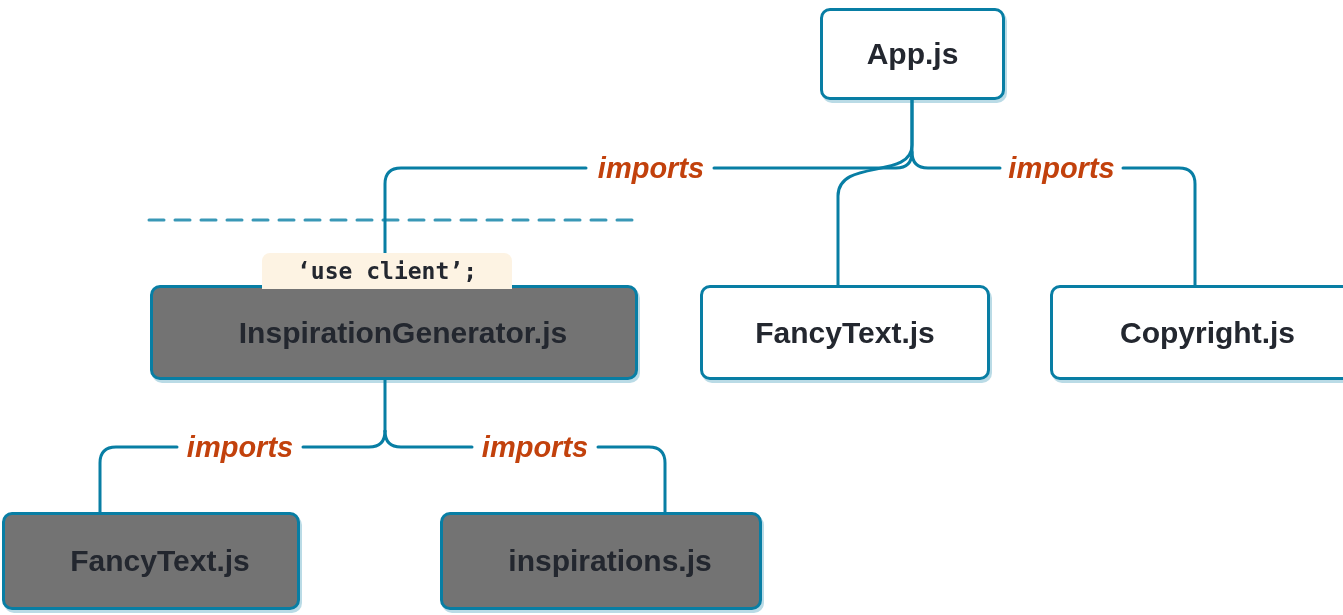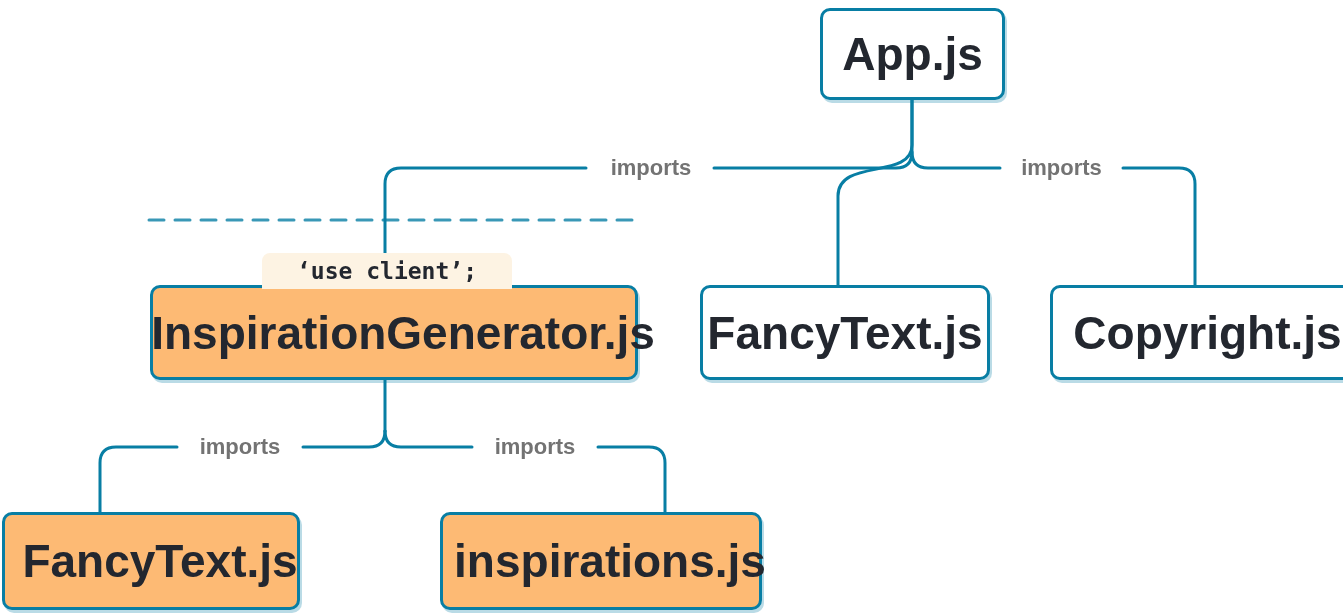--- a/index.html
+++ b/index.html
@@ -22,27 +22,27 @@
   .node {
     position: absolute;
     z-index: 2;
     display: flex;
     align-items: center;
     justify-content: center;
     border: 3px solid #087ea4;
     border-radius: 10px;
     box-shadow: 2px 3px 0 rgba(8,126,164,0.28);
     color: #23272f;
-    font-size: 46px;
+    font-size: 30px;
     font-weight: 600;
     box-sizing: border-box;
     white-space: nowrap;
   }
   .node.server { background: #ffffff; }
-  .node.client { background: #fdba74; padding-left: 18px; }
+  .node.client { background: #737373; padding-left: 18px; }
   .directive-tag {
     position: absolute;
     z-index: 3;
     display: flex;
     align-items: center;
     justify-content: center;
     background: #fdf3e3;
     border-radius: 8px 8px 0 0;
     color: #23272f;
     font-family: "DejaVu Sans Mono", "Liberation Mono", monospace;
@@ -50,24 +50,25 @@
     font-weight: bold;
     box-sizing: border-box;
     white-space: nowrap;
   }
   .edge-label {
     position: absolute;
     z-index: 2;
     display: flex;
     align-items: center;
     justify-content: center;
-    color: #737373;
-    font-size: 22px;
+    color: #c2410c;
+    font-size: 29px;
     font-weight: bold;
     white-space: nowrap;
+    font-style: italic;
   }
 </style>
 </head>
 <body>
 
 <div class="canvas">
 
   <svg class="edges" width="1343" height="615" viewBox="0 0 1343 615">
     <g fill="none" stroke="#087ea4" stroke-width="3" stroke-linecap="round">
 

